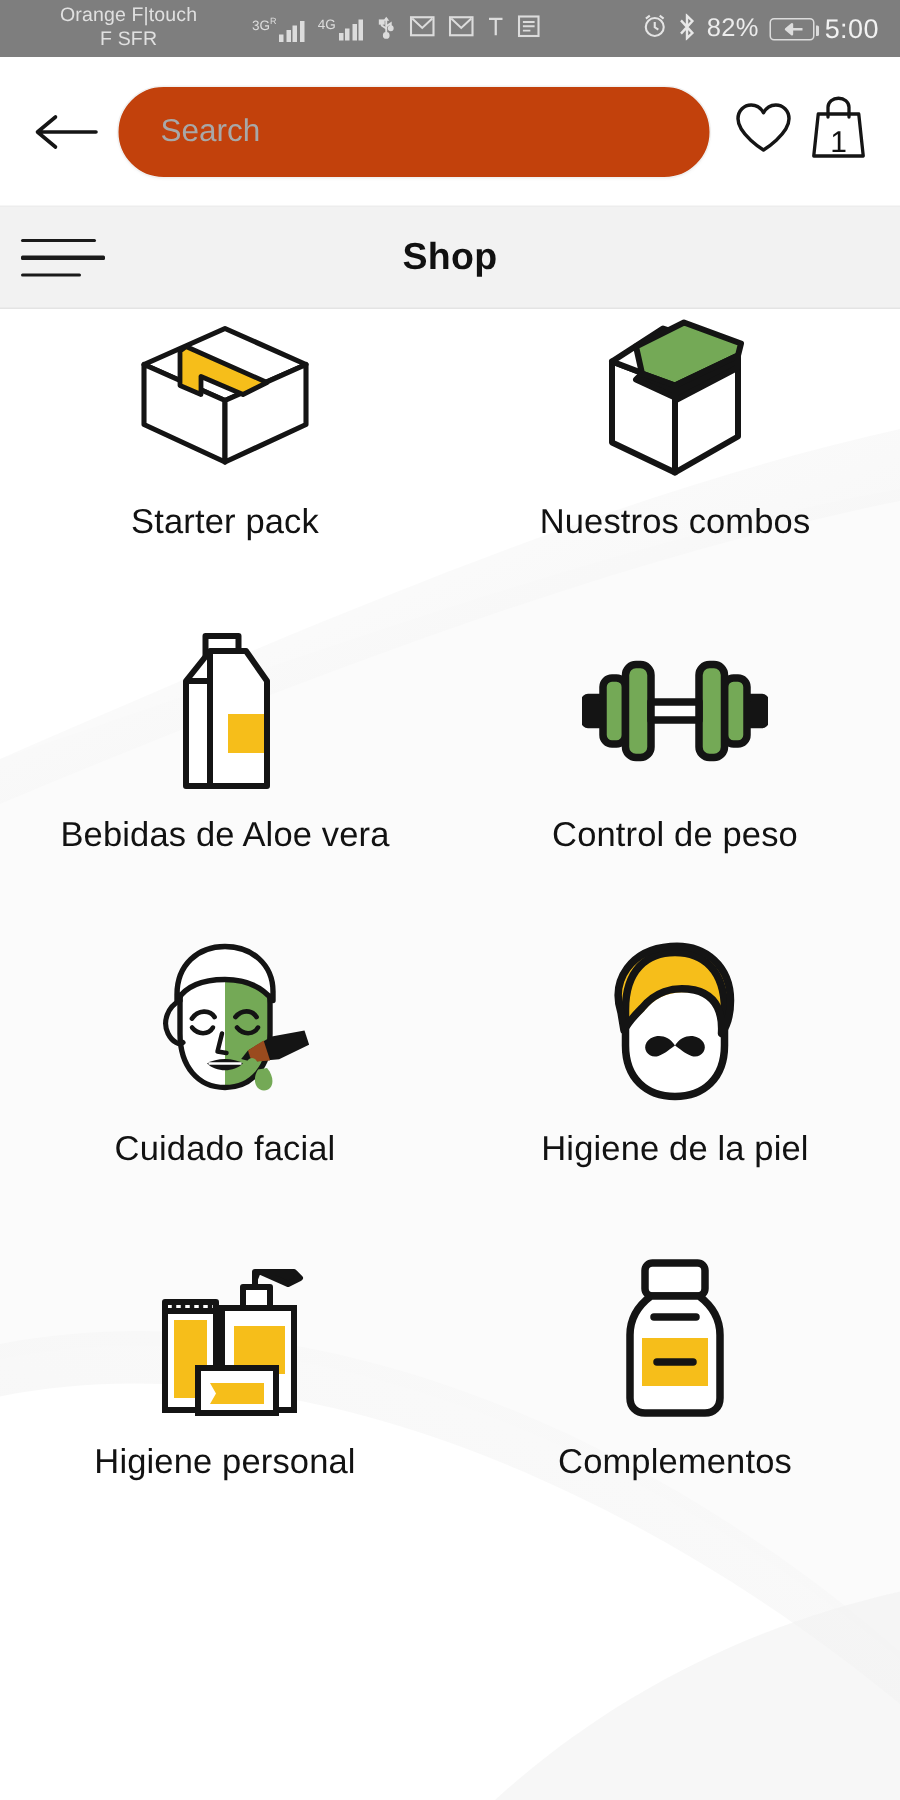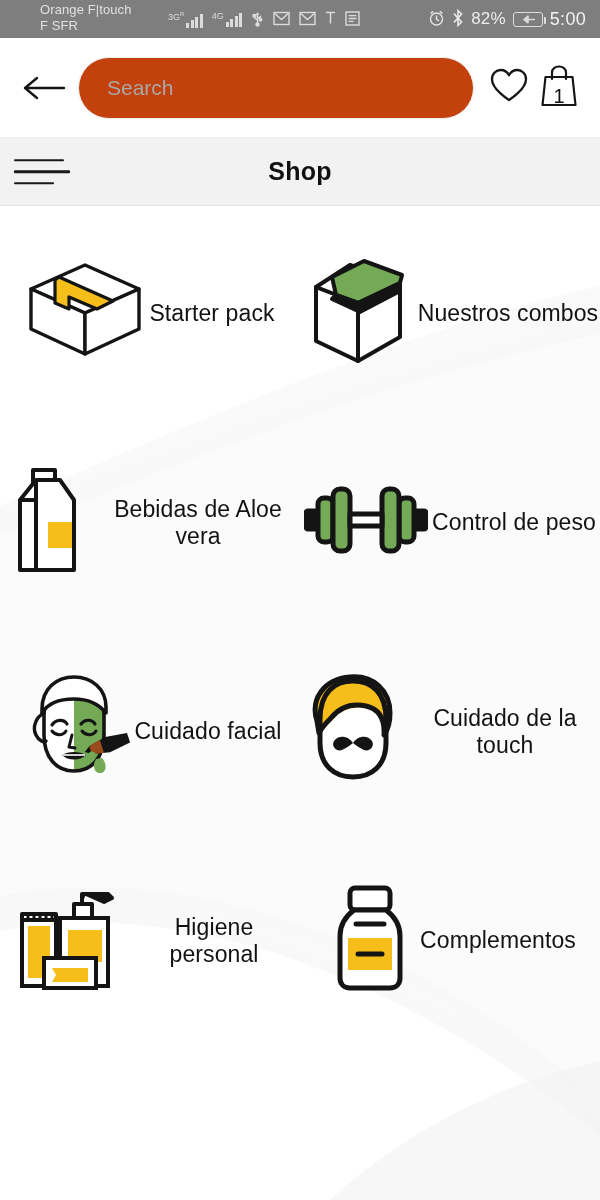--- a/index.html
+++ b/index.html
@@ -13,21 +13,21 @@
   .statusbar{
     position:relative; width:600px; height:38px;
     background:#7e7e7e; color:#e9e9e9;
     display:flex; align-items:center;
   }
   .sb-carrier{
     position:absolute; left:40px; top:2px;
     font-size:13px; line-height:16px; color:#e0e0e0;
     letter-spacing:.1px; white-space:nowrap;
   }
-  .sb-carrier span{ display:block; }
+  .sb-carrier span{ display:block;text-align:center; }
   .sb-mid{
     position:absolute; left:168px; top:0; height:38px;
     display:flex; align-items:center; gap:9px;
   }
   .net{ display:flex; align-items:flex-end; gap:2px; }
   .net-lbl{ font-size:9px; line-height:9px; color:#dcdcdc; margin-bottom:6px; }
   .net-lbl sup{ font-size:6px; }
   .bars{ display:flex; align-items:flex-end; gap:1.5px; height:15px; }
   .bars i{ width:3px; background:#dcdcdc; display:block; }
   .bars i:nth-child(1){ height:5px; }
@@ -103,22 +103,22 @@
     background:#fbfbfb; overflow:hidden;
   }
   .swoosh{ position:absolute; inset:0; pointer-events:none; }
   .grid{
     position:relative; z-index:2;
     display:grid; grid-template-columns:1fr 1fr;
     grid-template-rows:repeat(4, 209px);
     padding-top:0;
   }
   .cell{
-    display:flex; 
-    align-items:center; justify-content:center;
+    display:flex; flex-direction:column;
+    align-items:center; justify-content:flex-start;
     cursor:pointer; gap:4px;
   }
   .cell-icon{
     height:118px; display:flex; align-items:center; justify-content:center;
   }
   .cell-label{
     font-size:23px; color:#121212; text-align:center;
     letter-spacing:.1px; margin-top:6px;
   }
 </style>
@@ -378,21 +378,21 @@
     <div class="cell">
       <div class="cell-icon">
         <svg width="106" height="112" viewBox="0 0 106 112">
           <path d="M20 46 C20 20 34 8 53 8 C72 8 86 20 86 46 L86 70 C86 92 72 104 53 104 C34 104 20 92 20 70 Z" fill="#ffffff"></path>
           <path d="M18 50 C12 30 24 8 50 6 C72 4 88 18 88 40 C88 48 86 54 84 58 C84 44 78 36 66 34 C52 32 40 36 32 46 C26 52 22 56 20 58 Z" fill="#F6BE1A" stroke="#F6BE1A" stroke-width="2"></path>
           <path d="M20 46 C20 20 34 8 53 8 C72 8 86 20 86 46 L86 70 C86 92 72 104 53 104 C34 104 20 92 20 70 Z" fill="none" stroke="#141414" stroke-width="5"></path>
           <path d="M17 48 C10 26 24 6 50 4 C74 2 90 18 90 40 C90 50 87 58 84 62 C85 46 79 36 66 33 C51 30 39 35 31 45 C25 51 21 56 19 60 Z" fill="none" stroke="#141414" stroke-width="5" stroke-linejoin="round"></path>
           <path d="M53 70 C48 62 38 62 34 68 C31 73 36 79 42 77 C47 75 50 72 53 70 C56 72 59 75 64 77 C70 79 75 73 72 68 C68 62 58 62 53 70 Z" fill="#141414"></path>
         </svg>
       </div>
-      <div class="cell-label">Cuidado de la touch</div>
+      <div class="cell-label">Higiene de la piel</div>
     </div>
 
     <div class="cell">
       <div class="cell-icon">
         <svg width="124" height="112" viewBox="0 0 124 112">
 
           <g stroke="#141414" stroke-width="4" stroke-linejoin="round">
             <path d="M22 38 L56 38 L56 104 L22 104 Z" fill="#ffffff"></path>
             <path d="M22 38 L22 32 L56 32 L56 38 Z" fill="#ffffff"></path>
             <path d="M28 32 L28 38 M34 32 L34 38 M40 32 L40 38 M46 32 L46 38 M52 32 L52 38" fill="none" stroke-width="3"></path>

